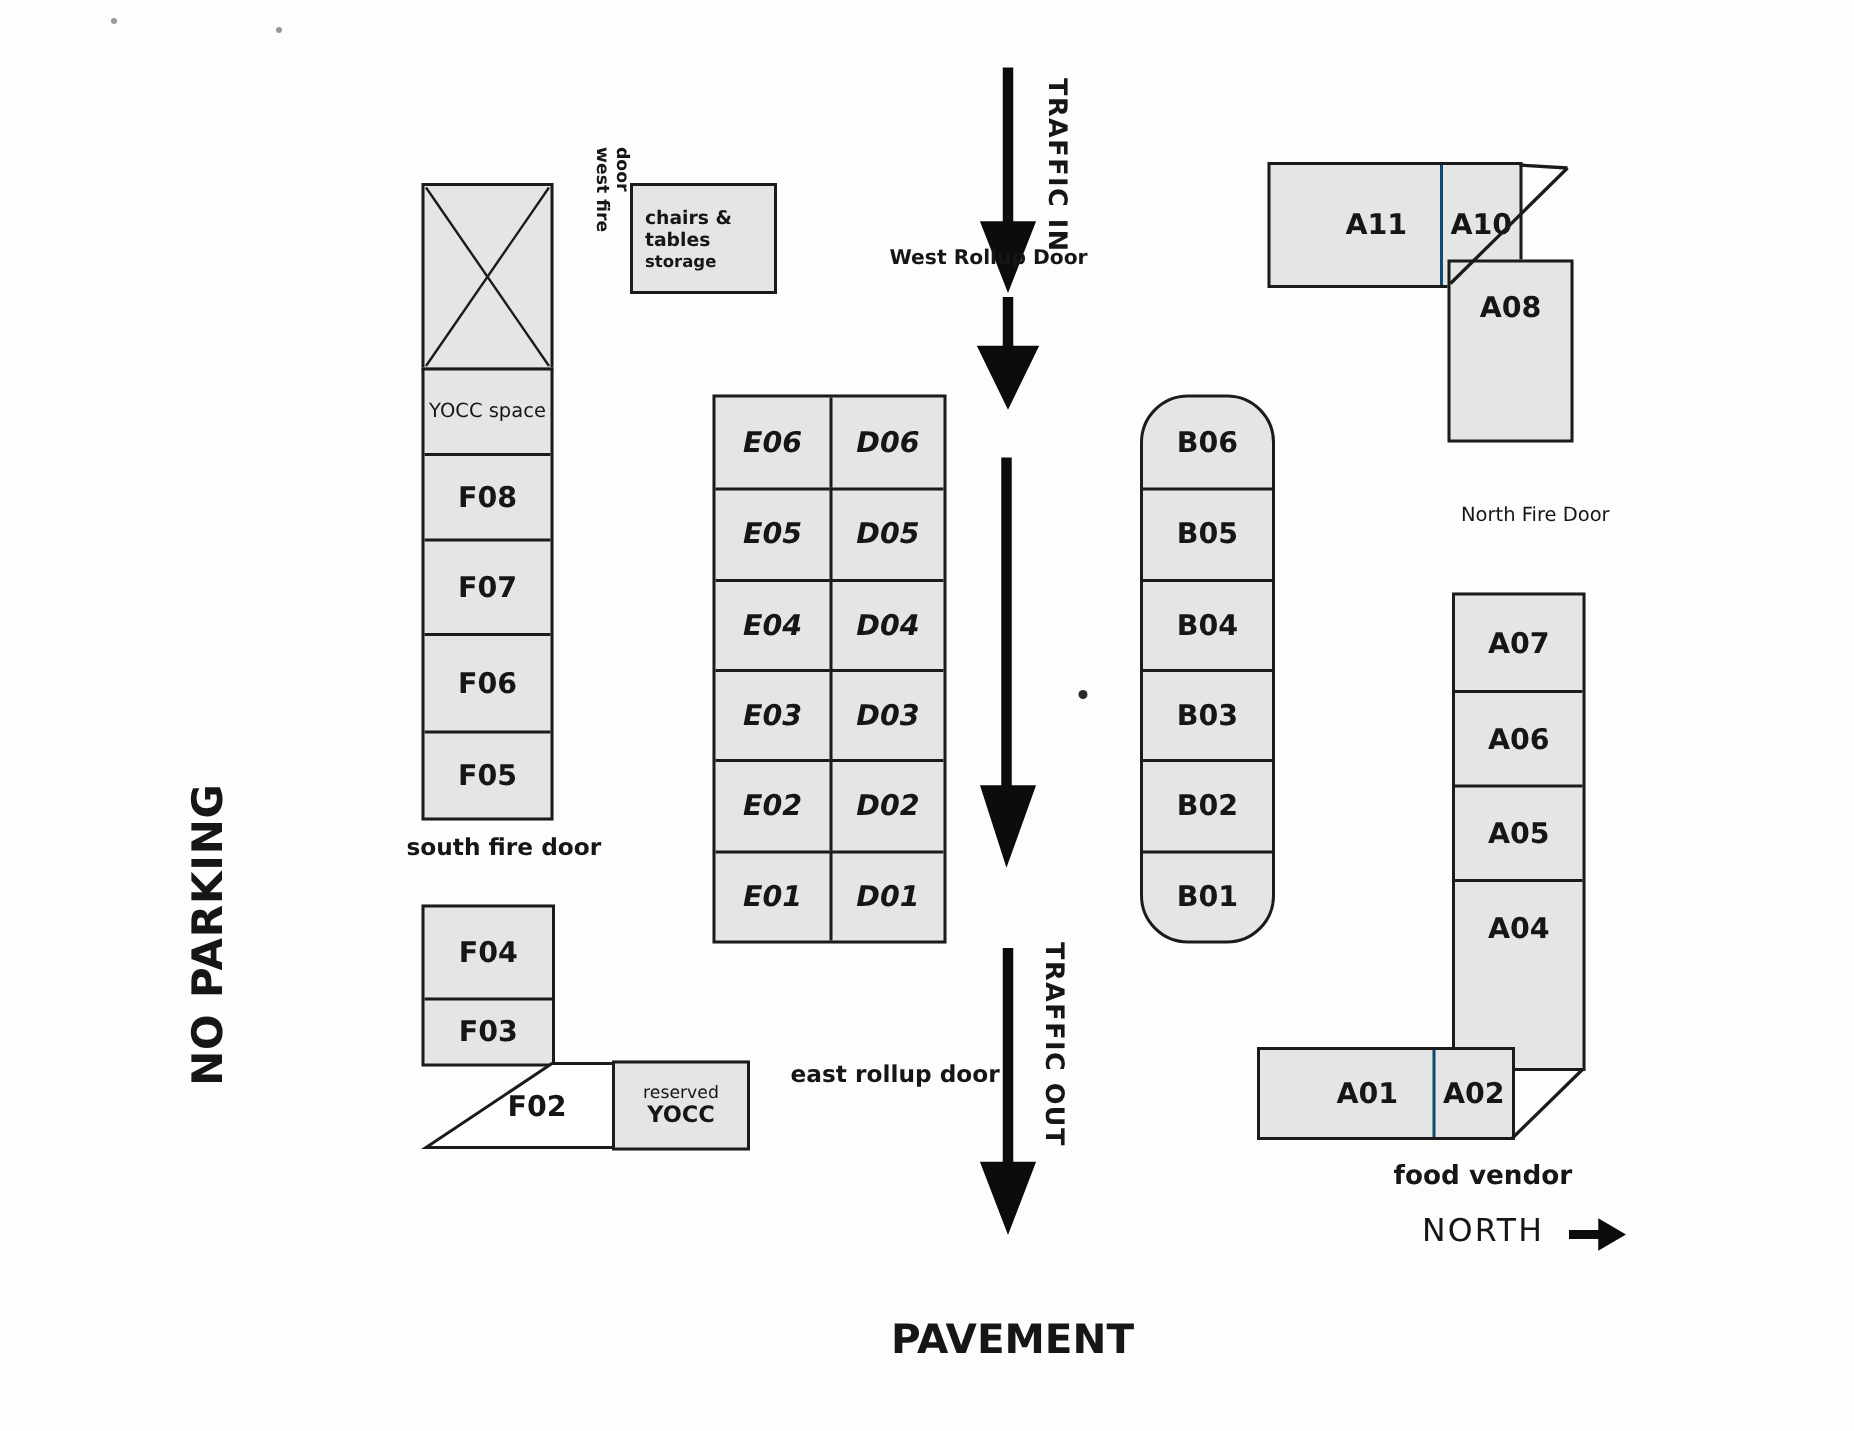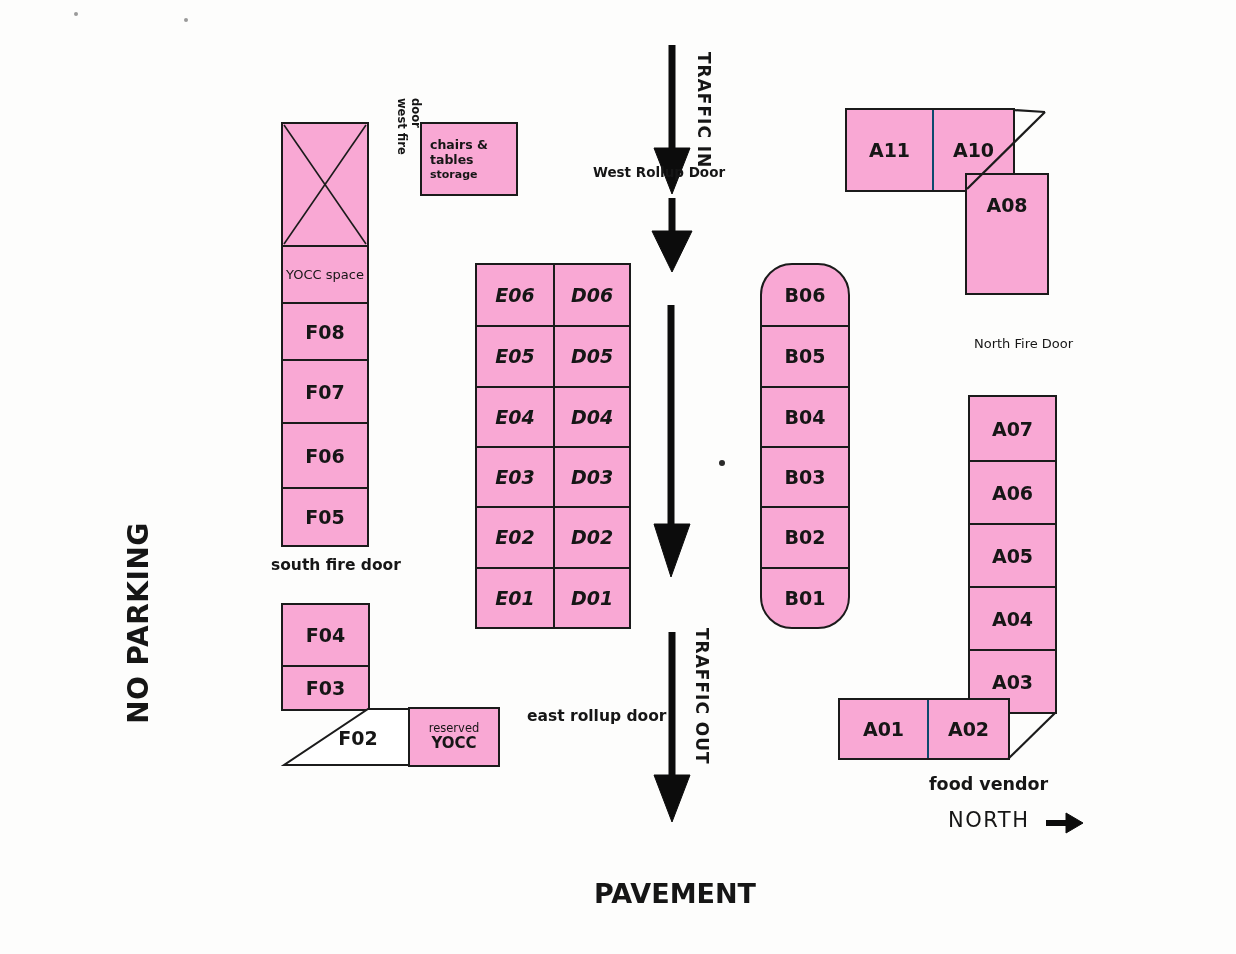--- a/index.html
+++ b/index.html
@@ -1,28 +1,28 @@
 <!DOCTYPE html>
 <html><head>
 <meta charset="utf-8">
 <style>
   html,body{margin:0;padding:0;background:#e9e9e9;}
   .sheet{
     position:relative;width:1236px;height:954px;background:#fdfdfc;
     font-family:"DejaVu Sans","Liberation Sans",sans-serif;color:#161616;
     overflow:hidden;
   }
-  .box{position:absolute;background:#f9a8d4;border:2px solid #1b1b1b;box-sizing:border-box;}
+  .box{position:absolute;background:#e5e5e5;border:2px solid #1b1b1b;box-sizing:border-box;}
   .cell{display:flex;align-items:center;justify-content:center;font-weight:700;font-size:19px;}
   .txt{position:absolute;white-space:nowrap;z-index:6;}
   .bold{font-weight:700;}
   .vstack{display:grid;}
   .vstack>div{display:flex;align-items:center;justify-content:center;font-weight:700;font-size:19px;box-sizing:border-box;}
   .vstack>div+div{border-top:2px solid #1b1b1b;}
-  .hpair{display:grid;}
+  .hpair{display:grid;padding-left:28px;}
   .hpair>div{display:flex;align-items:center;justify-content:center;font-weight:700;font-size:19px;box-sizing:border-box;}
   .hpair>div+div{border-left:2px solid #0c4a6e;}
   .gridED{display:grid;grid-template-columns:1fr 1fr;font-style:italic;}
   .gridED>div{display:flex;align-items:center;justify-content:center;font-weight:700;font-size:19px;box-sizing:border-box;}
   .gridED>div:nth-child(even){border-left:2px solid #1b1b1b;}
   .gridED>div:nth-child(n+3){border-top:2px solid #1b1b1b;}
   .vtext{writing-mode:vertical-rl;}
   .vtext-lr{writing-mode:vertical-lr;}
   svg.overlay{position:absolute;left:0;top:0;z-index:5;pointer-events:none;}
   .normal{font-weight:400;}
@@ -90,21 +90,20 @@
 
   <div class="box vstack" style="left:965px;top:173px;width:84px;height:122px;grid-template-rows:60px 1fr;">
     <div>A08</div>
   </div>
 
   <div class="box vstack" style="left:968px;top:395px;width:89px;height:319px;grid-template-rows:repeat(5,1fr);">
     <div>A07</div>
     <div>A06</div>
     <div>A05</div>
     <div>A04</div>
-    <div>A03</div>
   </div>
 
   <div class="box hpair" style="left:838px;top:698px;width:172px;height:62px;grid-template-columns:87px 1fr;">
     <div>A01</div>
     <div>A02</div>
   </div>
 
   <svg class="overlay" width="1236" height="954" viewBox="0 0 1236 954">
 
     <g>

